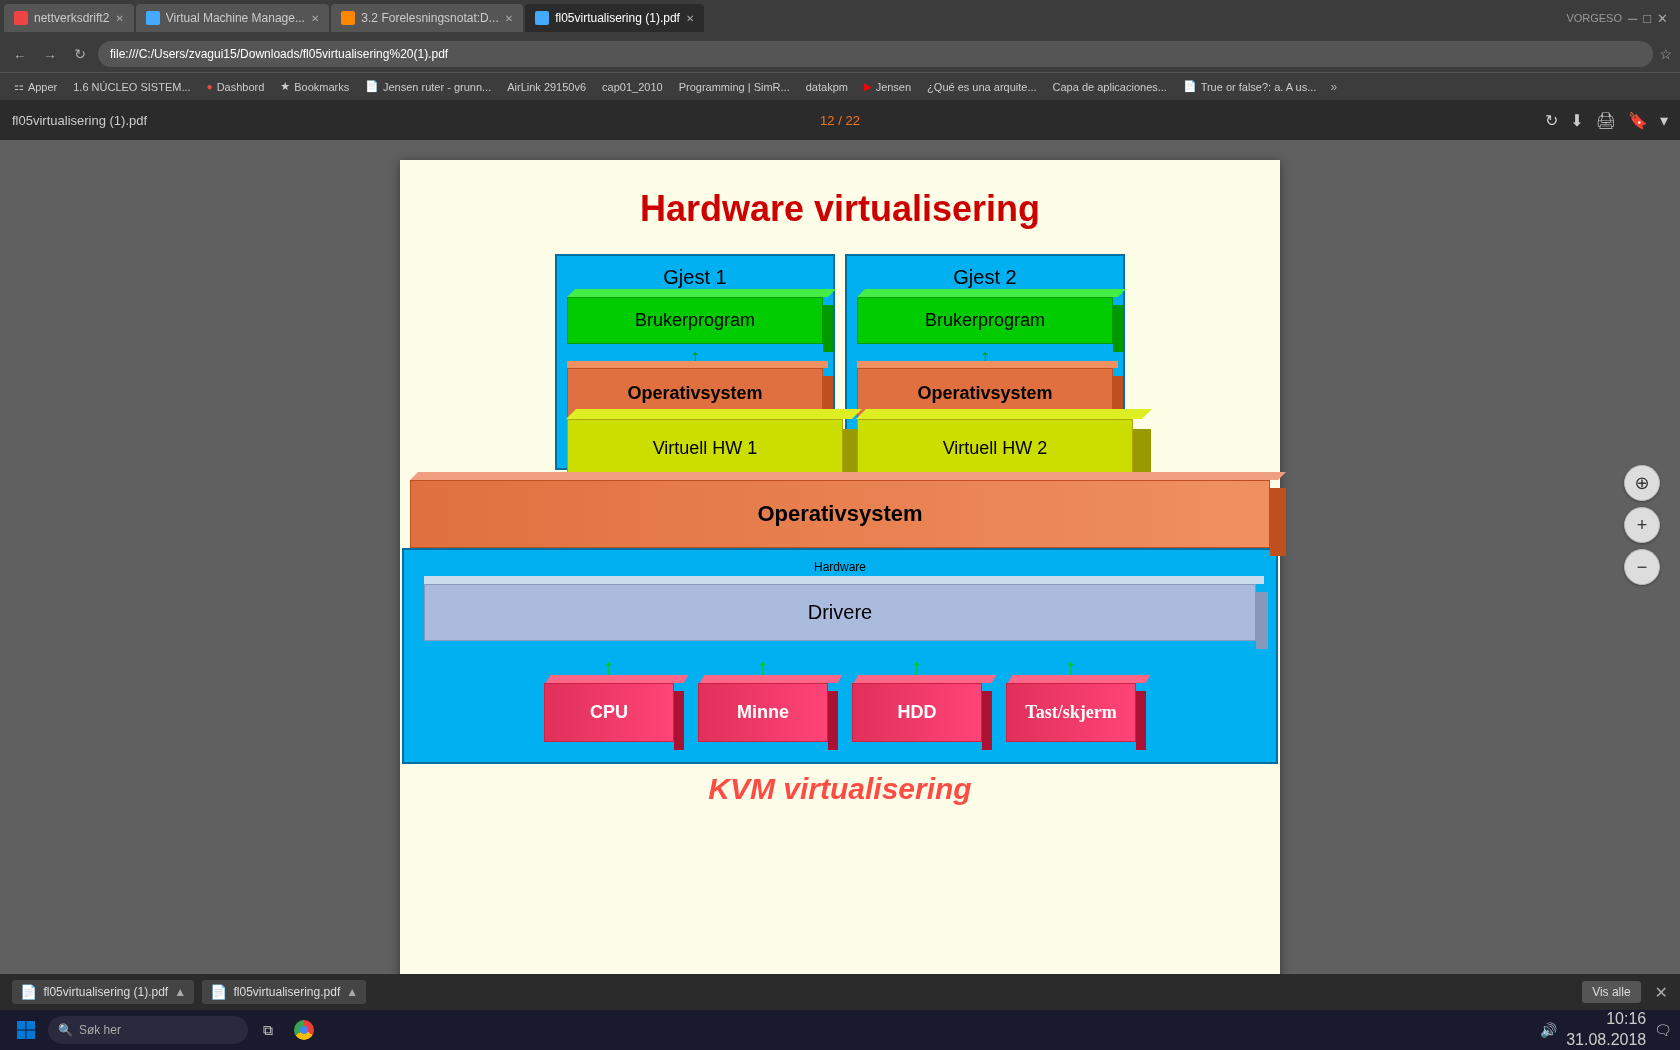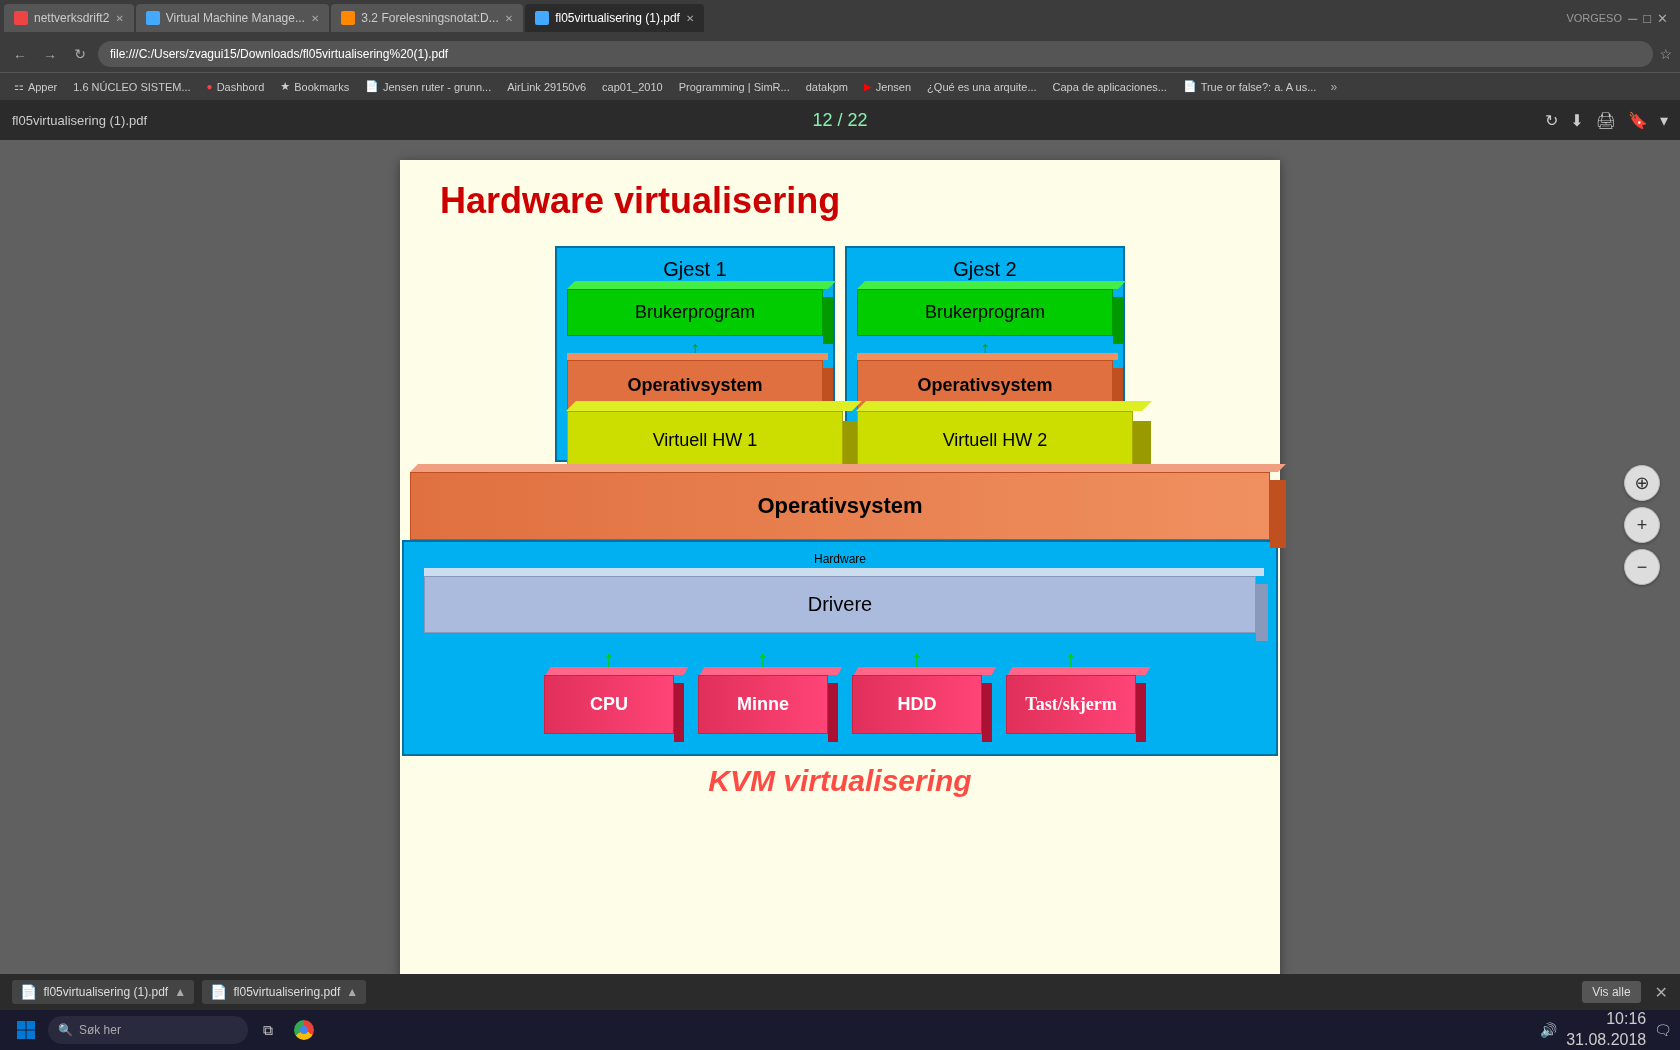--- a/index.html
+++ b/index.html
@@ -134,22 +134,22 @@
       align-items: center;
       justify-content: space-between;
       padding: 0 12px;
       z-index: 90;
     }
     .pdf-title {
       color: #ccc;
       font-size: 13px;
     }
     .pdf-page-info {
-      color: #86efac;
-      font-size: 18px;
+      color: #f97316;
+      font-size: 13px;
       position: absolute;
       left: 50%;
       transform: translateX(-50%);
     }
     .pdf-toolbar-icons {
       display: flex;
       align-items: center;
       gap: 12px;
       color: #ccc;
       font-size: 16px;
@@ -170,25 +170,27 @@
       background: #fdfde8;
       width: 880px;
       min-height: 900px;
       margin: 20px auto;
       padding: 20px 40px 30px;
       position: relative;
       box-shadow: 0 2px 10px rgba(0,0,0,0.4);
     }
 
     .page-title {
+      text-align: center;
       color: #cc0000;
       font-size: 36px;
       font-weight: bold;
       margin-bottom: 24px;
       font-family: Arial, sans-serif;
+      margin-top: 8px;
     }
 
     .diagram-container {
       display: flex;
       flex-direction: column;
       align-items: center;
       gap: 0;
     }
 
     

